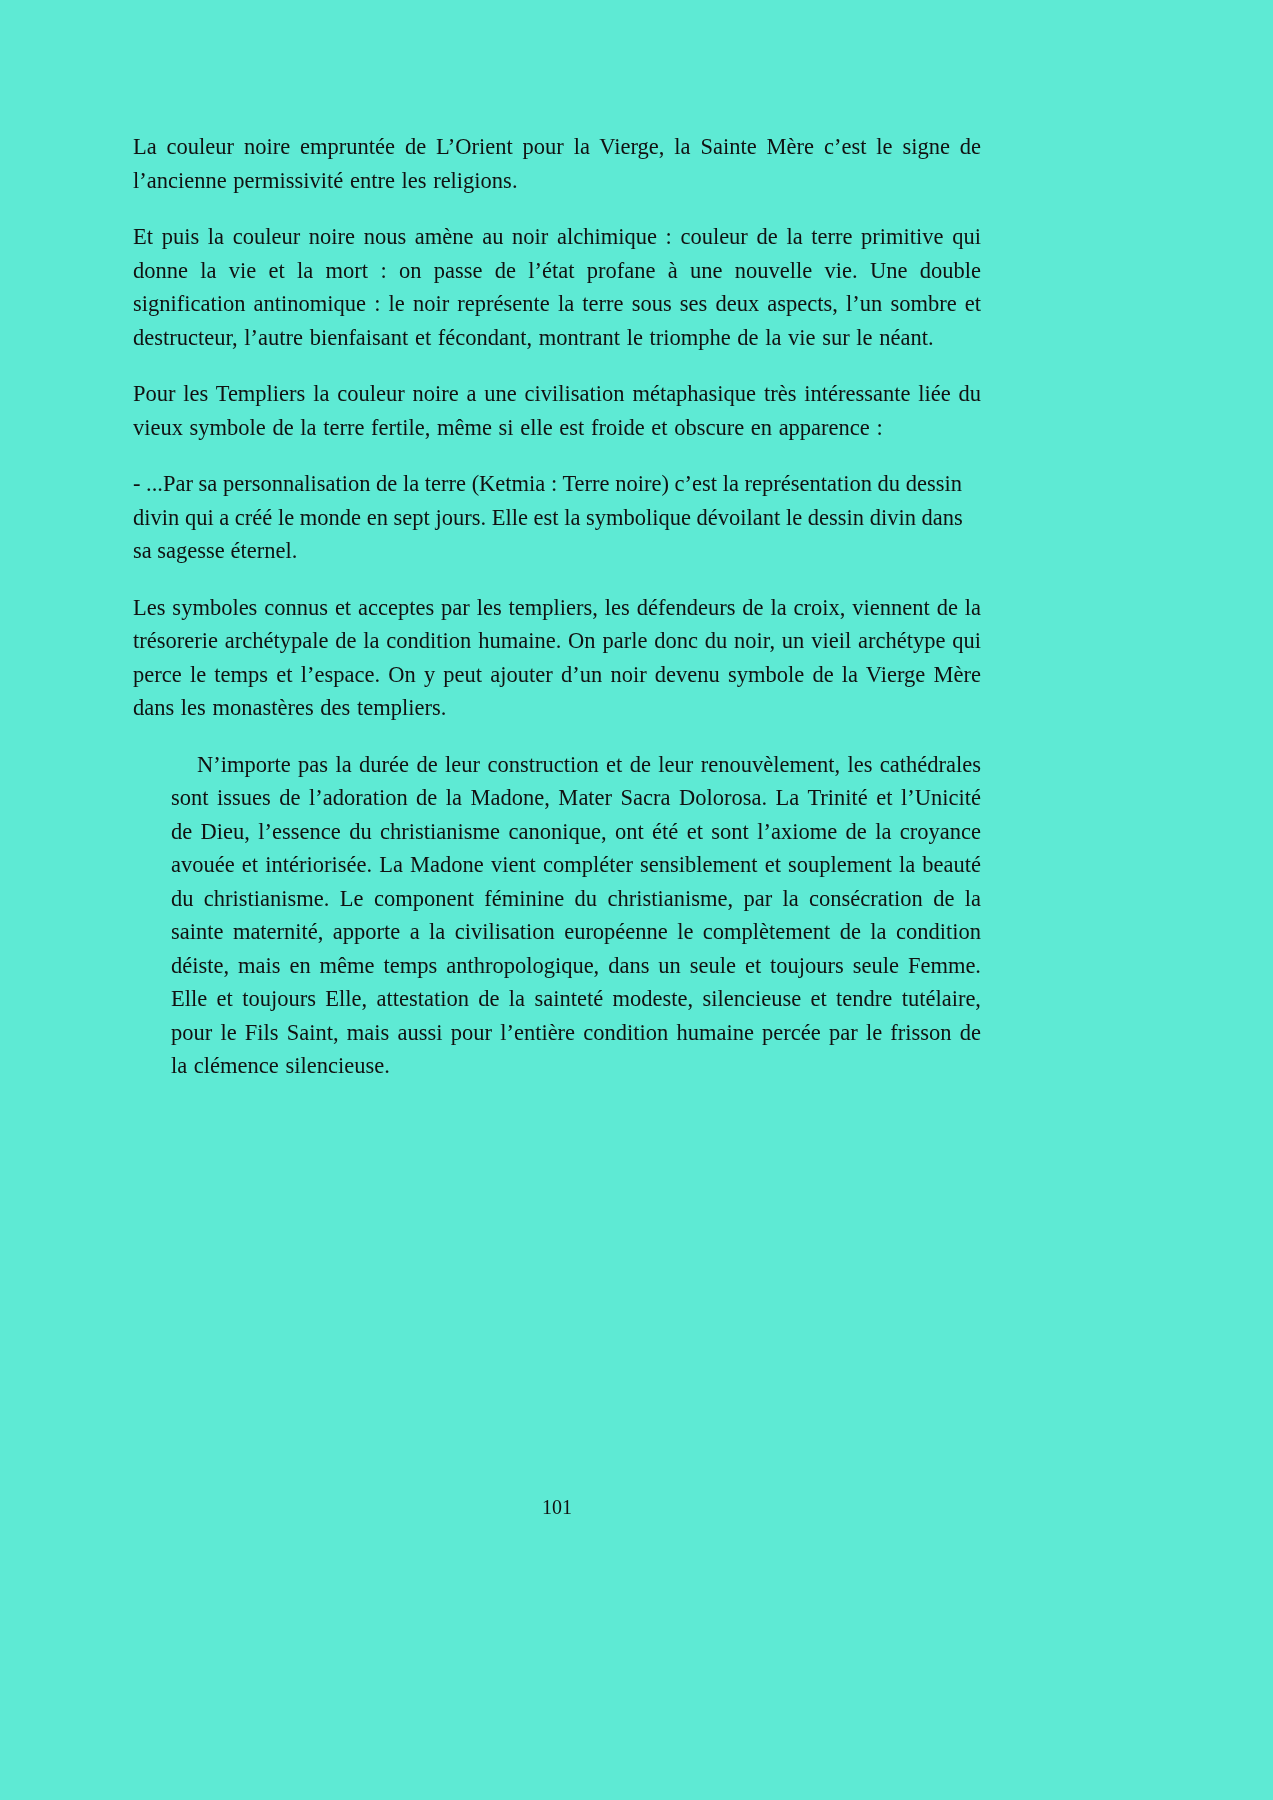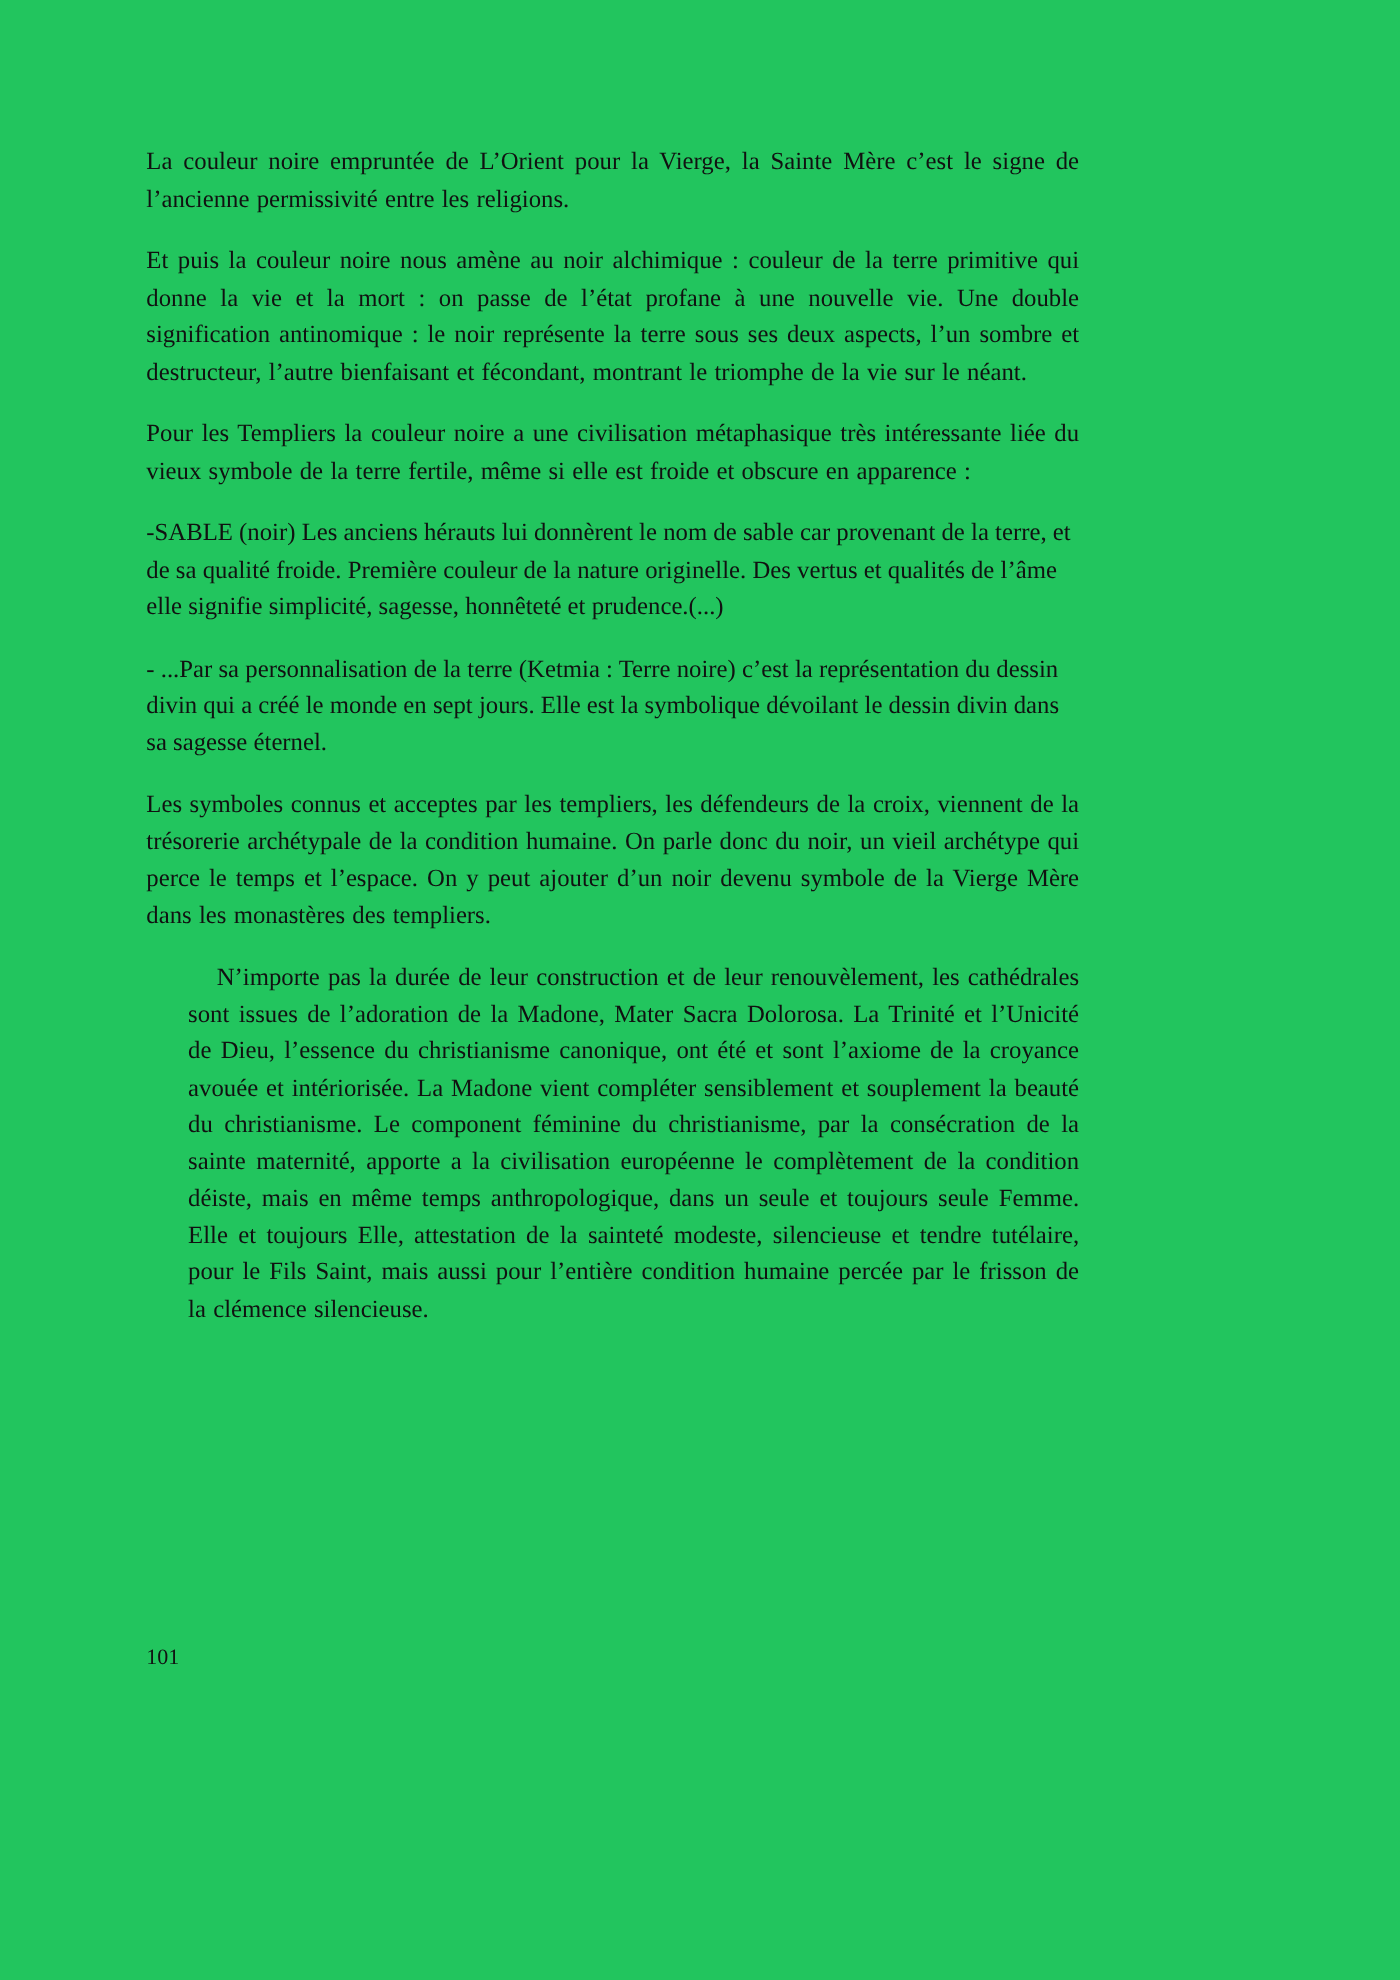--- a/index.html
+++ b/index.html
@@ -4,21 +4,21 @@
 <style>
   html, body {
     margin: 0;
     padding: 0;
     background: #ffffff;
   }
   .page {
     position: relative;
     width: 1273px;
     height: 1800px;
-    background: #22c55e;
+    background: #5eead4;
     font-family: "Liberation Serif", serif;
     color: #111111;
     overflow: hidden;
   }
   .content {
     position: absolute;
     left: 133px;
     top: 130px;
     width: 848px;
   }
@@ -35,32 +35,31 @@
   }
   .content p.indent-first {
     text-indent: 26px;
     margin-left: 38px;
   }
   .page-number {
     position: absolute;
     left: 133px;
     top: 1496px;
     width: 848px;
-    text-align: left;
+    text-align: center;
     font-size: 20px;
     color: #111111;
   }
 </style>
 </head>
 <body>
 
 <div class="page">
   <div class="content">
     <p>La couleur noire empruntée de L’Orient pour la Vierge, la Sainte Mère c’est le signe de l’ancienne permissivité entre les religions.</p>
     <p>Et puis la couleur noire nous amène au noir alchimique : couleur de la terre primitive qui donne la vie et la mort : on passe de l’état profane à une nouvelle vie. Une double signification antinomique : le noir représente la terre sous ses deux aspects, l’un sombre et destructeur, l’autre bienfaisant et fécondant, montrant le triomphe de la vie sur le néant.</p>
     <p>Pour les Templiers la couleur noire a une civilisation métaphasique très intéressante liée du vieux symbole de la terre fertile, même si elle est froide et obscure en apparence :</p>
-    <p class="align-left">-SABLE (noir) Les anciens hérauts lui donnèrent le nom de sable car provenant de la terre, et de sa qualité froide. Première couleur de la nature originelle. Des vertus et qualités de l’âme elle signifie simplicité, sagesse, honnêteté et prudence.(...)</p>
     <p class="align-left">- ...Par sa personnalisation de la terre (Ketmia : Terre noire) c’est la représentation du dessin divin qui a créé le monde en sept jours. Elle est la symbolique dévoilant le dessin divin dans sa sagesse éternel.</p>
     <p>Les symboles connus et acceptes par les templiers, les défendeurs de la croix, viennent de la trésorerie archétypale de la condition humaine. On parle donc du noir, un vieil archétype qui perce le temps et l’espace. On y peut ajouter d’un noir devenu symbole de la Vierge Mère dans les monastères des templiers.</p>
     <p class="indent-first">N’importe pas la durée de leur construction et de leur renouvèlement, les cathédrales sont issues de l’adoration de la Madone, Mater Sacra Dolorosa. La Trinité et l’Unicité de Dieu, l’essence du christianisme canonique, ont été et sont l’axiome de la croyance avouée et intériorisée. La Madone vient compléter sensiblement et souplement la beauté du christianisme. Le component féminine du christianisme, par la consécration de la sainte maternité, apporte a la civilisation européenne le complètement de la condition déiste, mais en même temps anthropologique, dans un seule et toujours seule Femme. Elle et toujours Elle, attestation de la sainteté modeste, silencieuse et tendre tutélaire, pour le Fils Saint, mais aussi pour l’entière condition humaine percée par le frisson de la clémence silencieuse.</p>
   </div>
   <div class="page-number">101</div>
 </div>
 
 </body></html>

